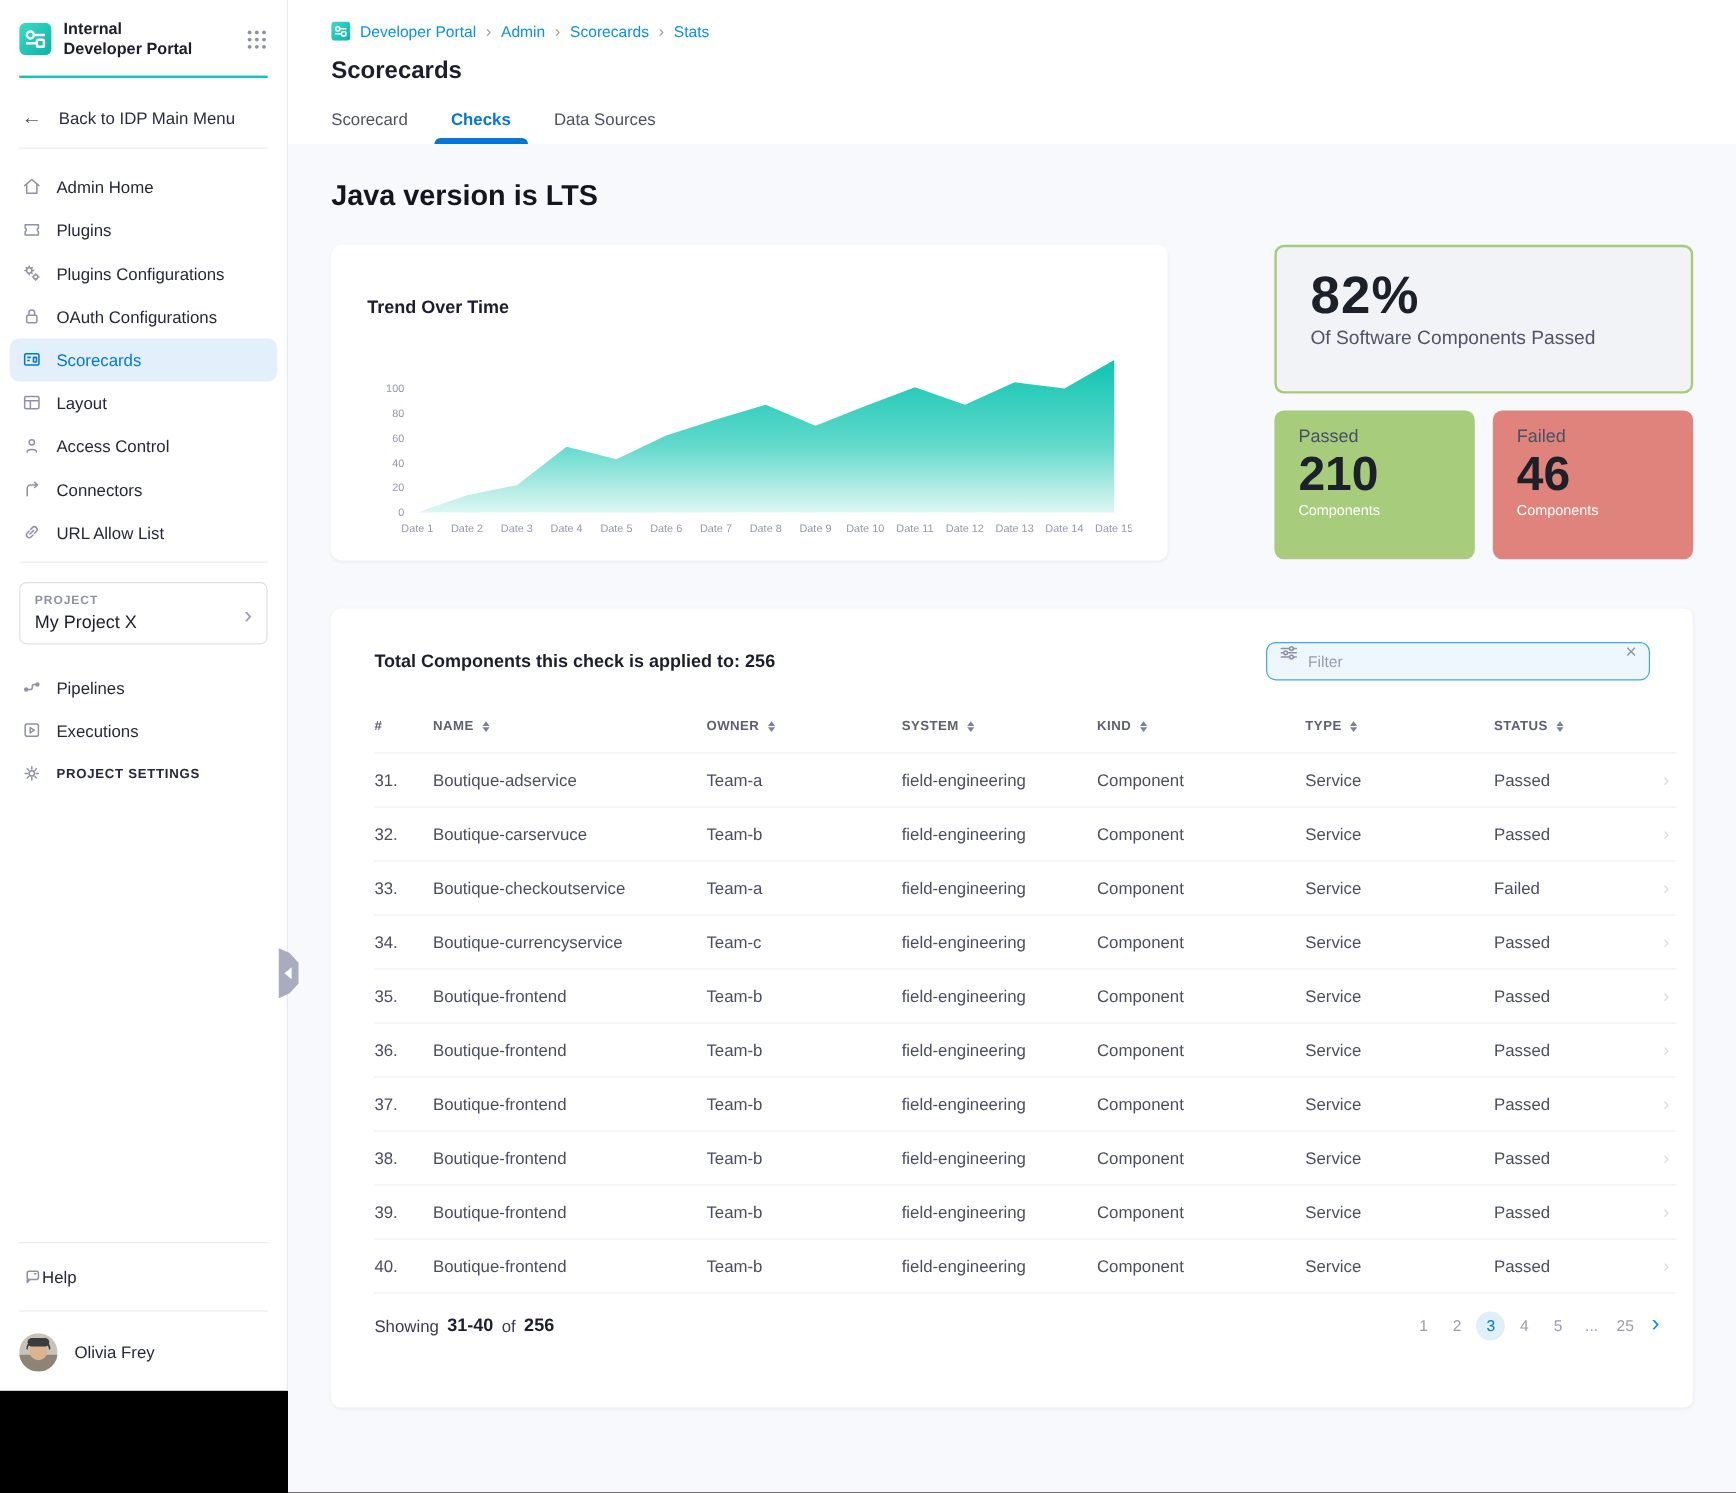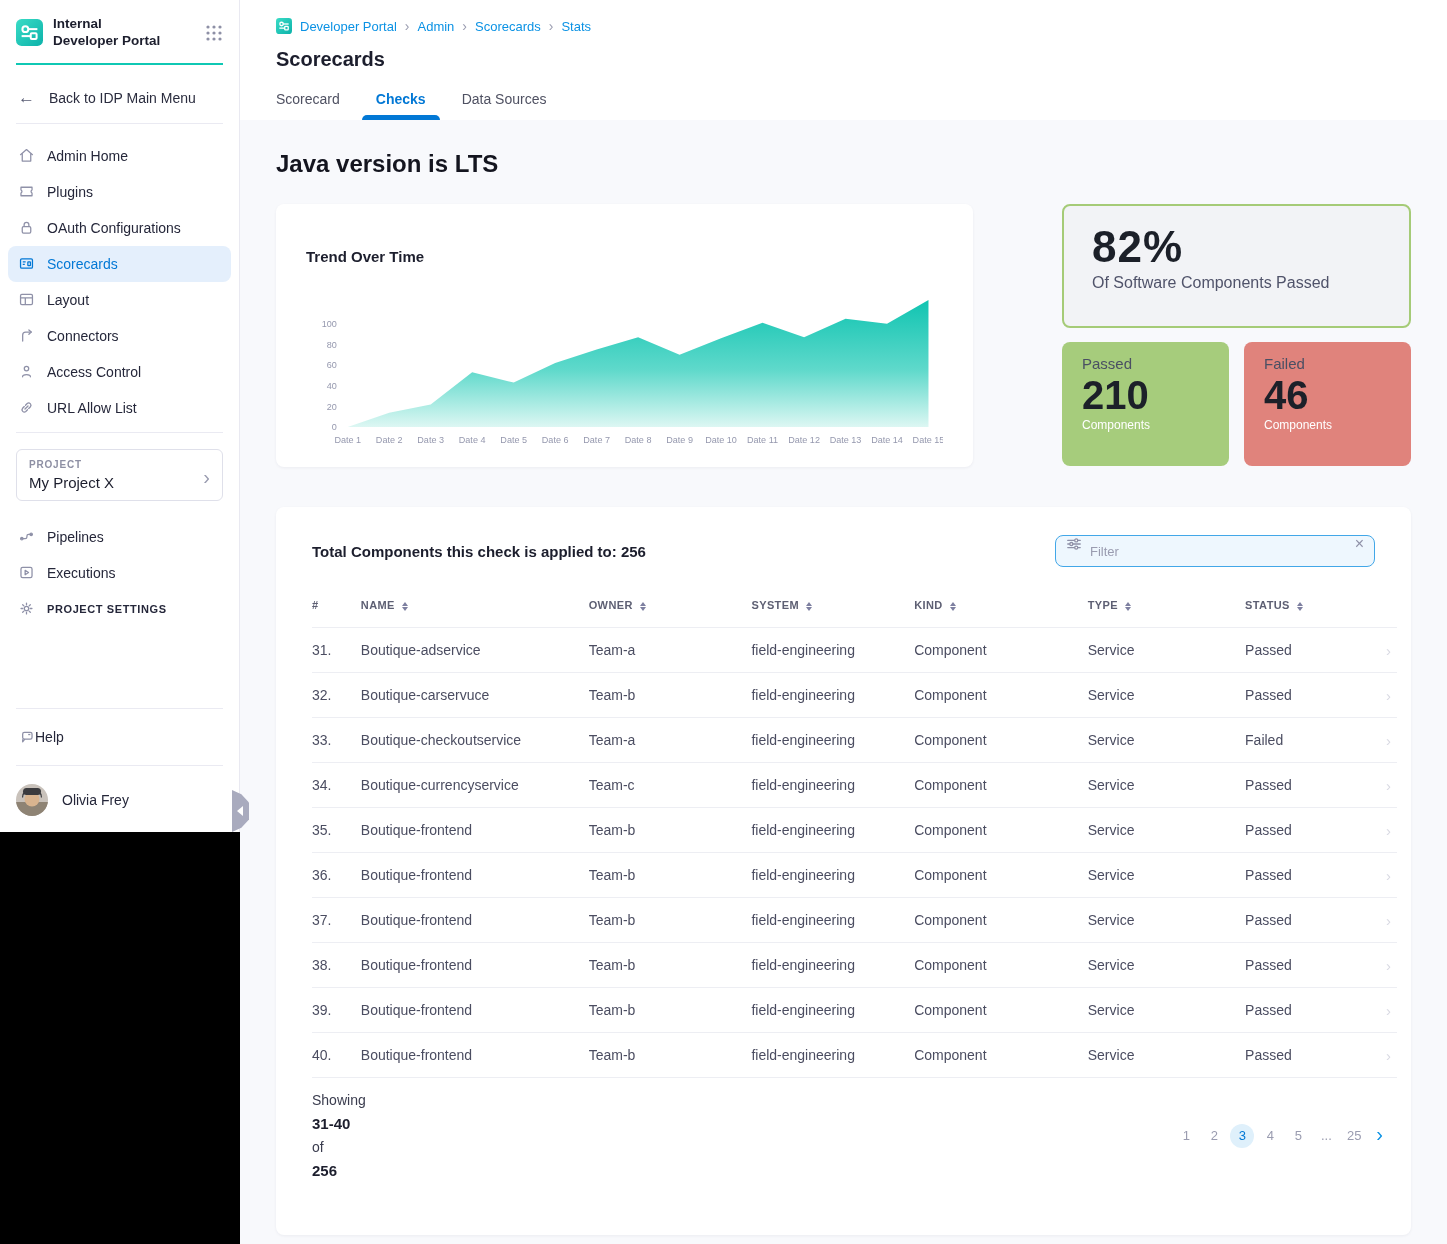--- a/index.html
+++ b/index.html
@@ -1,20 +1,20 @@
 <!DOCTYPE html>
 <html><head>
 <meta charset="utf-8">
 <style>
   * { margin:0; padding:0; box-sizing:border-box; }
   body { background:#000; font-family:"Liberation Sans","DejaVu Sans",sans-serif; }
   .screen { position:relative; width:1447px; height:1244px; background:#000; overflow:hidden; }
 
   
-  .sidebar { position:absolute; left:0; top:0; width:240px; height:832px; background:#fff;
+  .sidebar { position:absolute; left:0; top:0; width:240px; height:1159px; background:#fff;
              border-right:1px solid #e9e9f1; display:flex; flex-direction:column; color:#25273a; }
   .logo-block { padding:16px 16px 13px; display:flex; align-items:center; gap:10px; }
   .logo-text { font-size:13.5px; font-weight:700; line-height:1.25; color:#1c1e2d; }
   .grid-icon { margin-left:auto; cursor:pointer; }
   .logo-underline { height:2px; background:#0fc8b4; margin:0 16px; }
   .back-item { display:flex; align-items:center; gap:14px; padding:0 18px; height:46px; margin-top:10px;
                font-size:14px; color:#2a2c3e; cursor:pointer; }
   .back-arrow { font-size:17px; color:#565a72; }
   .sb-divider { height:1px; background:#eaeaf2; margin:2px 16px; }
   .nav { padding:12px 8px 4px; }
@@ -90,21 +90,21 @@
   .sort-ic { display:inline-flex; flex-direction:column; vertical-align:middle; margin-left:7px; gap:1px; }
   .sort-ic i { width:0; height:0; border-left:3.5px solid transparent; border-right:3.5px solid transparent; display:block; }
   .sort-ic .up { border-bottom:4px solid #7d7fa0; }
   .sort-ic .dn { border-top:4px solid #7d7fa0; }
   td { font-size:14px; color:#4b4d61; padding:13.5px 8px 13.5px 0; border-top:1px solid #edeef3; }
   td.row-chevron { color:#d9dae3; font-size:15px; text-align:right; padding-right:6px; }
   tr.data-row { cursor:pointer; }
 
   .table-footer { display:flex; justify-content:space-between; align-items:center; border-top:1px solid #edeef3;
                   padding:14px 10px 16px 0; margin-bottom:8px; }
-  .showing { font-size:14px; color:#3a3c4e; display:flex; align-items:flex-start; gap:7px;flex-direction:column; }
+  .showing { font-size:14px; color:#3a3c4e; display:flex; align-items:flex-end; gap:7px; }
   .showing b { font-size:15px; color:#1c1e2d; }
   .pager { display:flex; align-items:center; gap:6px; }
   .pages { display:flex; align-items:center; gap:4px; }
   .pages button { border:none; background:transparent; font-size:13px; color:#9a9cb0; width:24px; height:24px;
                   border-radius:50%; cursor:pointer; font-family:inherit; }
   .pages button.active { color:#0278d5; background:#dff0fb; }
   .next-btn { border:none; background:transparent; color:#0b92e4; font-size:20px; cursor:pointer; padding:0 4px 2px; }
 
   .footer-spacer { height:26px; }
 </style>
@@ -167,20 +167,31 @@
       <div class="nav-item">
         <span class="icn">
           <svg width="17" height="17" viewBox="0 0 20 20" fill="none" stroke="currentColor" stroke-width="1.5" stroke-linejoin="round">
               <path d="M3.5 5 H16.5 V8.2 a2 2 0 0 0 0 3.6 V15 H3.5 V11.8 a2 2 0 0 0 0-3.6 Z"></path>
             </svg>
           </span>
         <span>Plugins</span>
       </div>
       <div class="nav-item">
         <span class="icn">
+          <svg width="17" height="17" viewBox="0 0 20 20" fill="none" stroke="currentColor" stroke-width="1.4" stroke-linecap="round">
+              <circle cx="7.5" cy="7.5" r="2.6"></circle>
+              <path d="M7.5 3.2v1.4M7.5 10.4v1.4M3.2 7.5h1.4M10.4 7.5h1.4M4.5 4.5l1 1M9.5 9.5l1 1M10.5 4.5l-1 1"></path>
+              <circle cx="13.8" cy="13.8" r="2.1"></circle>
+              <path d="M13.8 10.6v1.1M13.8 15.9v1.1M10.6 13.8h1.1M15.9 13.8h1.1"></path>
+            </svg>
+          </span>
+        <span>Plugins Configurations</span>
+      </div>
+      <div class="nav-item">
+        <span class="icn">
           <svg width="17" height="17" viewBox="0 0 20 20" fill="none" stroke="currentColor" stroke-width="1.5" stroke-linejoin="round">
               <rect x="5" y="9" width="10" height="7.5" rx="1.5"></rect>
               <path d="M7.2 9 V6.8 a2.8 2.8 0 0 1 5.6 0 V9"></path>
             </svg>
           </span>
         <span>OAuth Configurations</span>
       </div>
       <div class="nav-item active">
         <span class="icn">
           <svg width="17" height="17" viewBox="0 0 20 20" fill="none" stroke="currentColor" stroke-width="1.5" stroke-linejoin="round">
@@ -195,35 +206,35 @@
         <span class="icn">
           <svg width="17" height="17" viewBox="0 0 20 20" fill="none" stroke="currentColor" stroke-width="1.5" stroke-linejoin="round">
               <rect x="3" y="4" width="14" height="12" rx="1.5"></rect>
               <path d="M3 8.2 H17 M8.6 8.2 V16"></path>
             </svg>
           </span>
         <span>Layout</span>
       </div>
       <div class="nav-item">
         <span class="icn">
+          <svg width="17" height="17" viewBox="0 0 20 20" fill="none" stroke="currentColor" stroke-width="1.5" stroke-linecap="round">
+              <circle cx="10" cy="6.6" r="2.6"></circle>
+              <path d="M5.4 16.2 c0-3.4 9.2-3.4 9.2 0"></path>
+            </svg>
+          </span>
+        <span>Access Control</span>
+      </div>
+      <div class="nav-item">
+        <span class="icn">
           <svg width="17" height="17" viewBox="0 0 20 20" fill="none" stroke="currentColor" stroke-width="1.5" stroke-linecap="round" stroke-linejoin="round">
               <path d="M5.5 16.5 V9.5 a3.5 3.5 0 0 1 3.5-3.5 h6.5"></path>
               <path d="M12.8 3.5 L15.6 6 L12.8 8.5"></path>
             </svg>
           </span>
         <span>Connectors</span>
-      </div>
-      <div class="nav-item">
-        <span class="icn">
-          <svg width="17" height="17" viewBox="0 0 20 20" fill="none" stroke="currentColor" stroke-width="1.5" stroke-linecap="round">
-              <circle cx="10" cy="6.6" r="2.6"></circle>
-              <path d="M5.4 16.2 c0-3.4 9.2-3.4 9.2 0"></path>
-            </svg>
-          </span>
-        <span>Access Control</span>
       </div>
       <div class="nav-item">
         <span class="icn">
           <svg width="17" height="17" viewBox="0 0 20 20" fill="none" stroke="currentColor" stroke-width="1.5" stroke-linecap="round">
               <path d="M8.2 11.8 L11.8 8.2"></path>
               <path d="M7.4 8.9 l-2 2 a2.7 2.7 0 0 0 3.8 3.8 l2-2"></path>
               <path d="M12.6 11.1 l2-2 a2.7 2.7 0 0 0-3.8-3.8 l-2 2"></path>
             </svg>
           </span>
         <span>URL Allow List</span>

